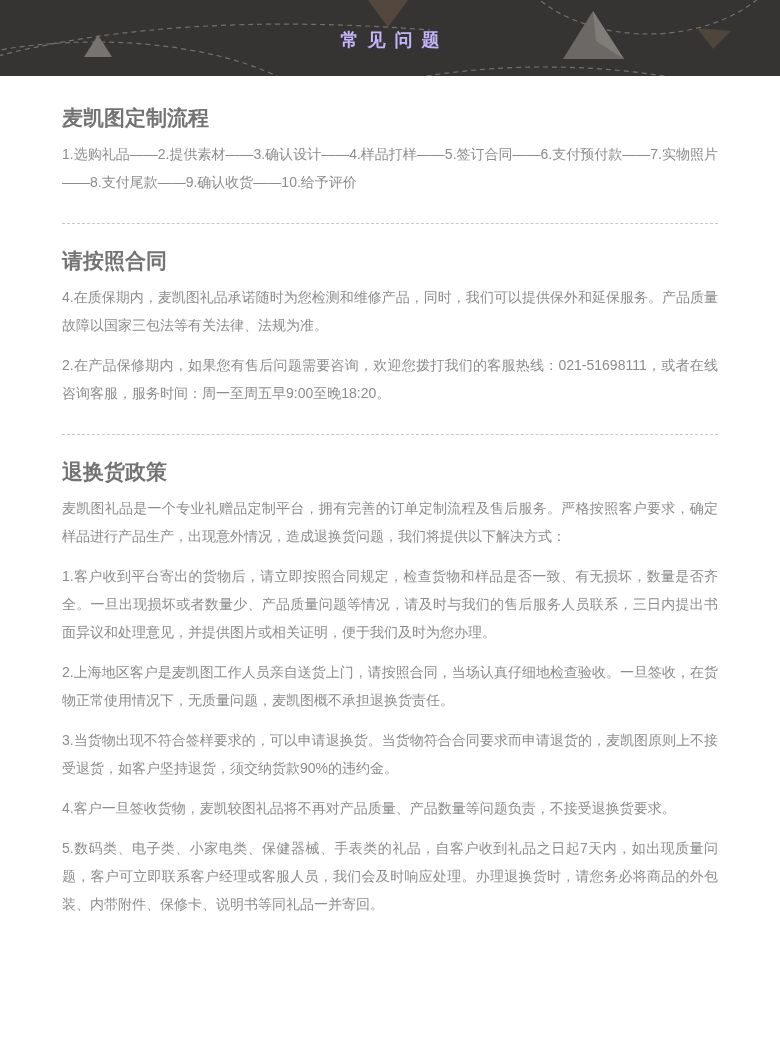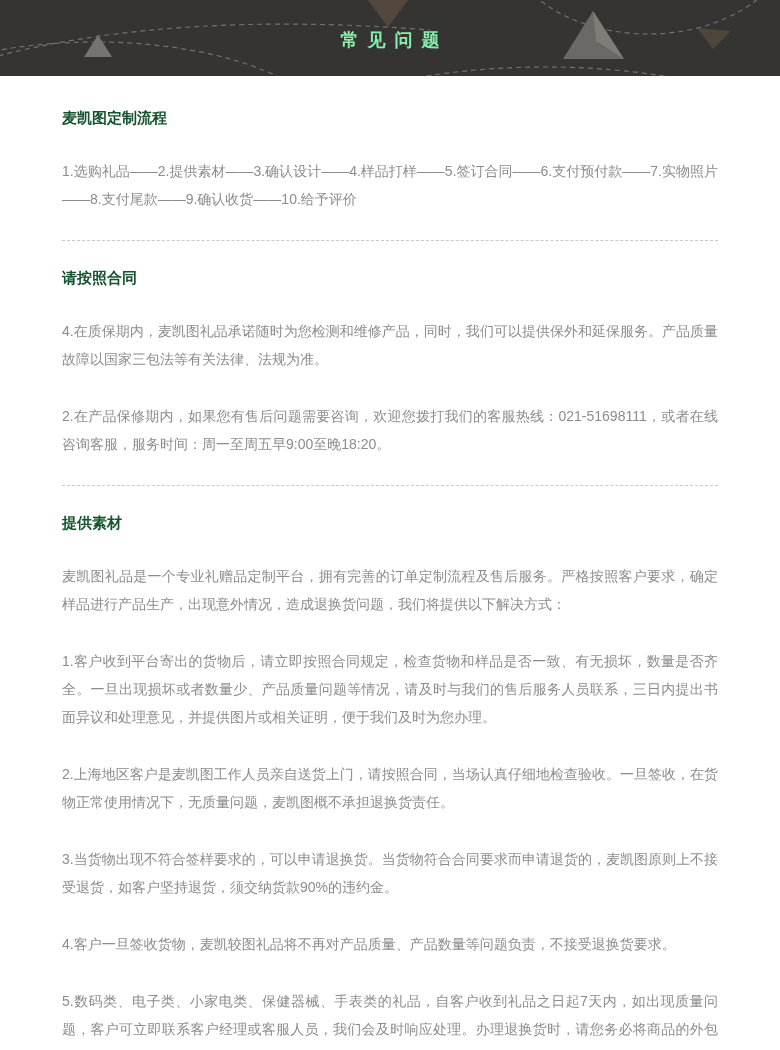--- a/index.html
+++ b/index.html
@@ -9,30 +9,30 @@
     font-family: "Liberation Sans", "DejaVu Sans", sans-serif;
     overflow: hidden;
   }
   
   .header {
     position: relative; height: 76px; background: #363433; overflow: hidden;
   }
   .header svg.deco { position: absolute; left: 0; top: 0; width: 780px; height: 76px; display: block; }
   .header .title {
     position: absolute; left: 0; right: 0; top: 28px; text-align: center;
-    color: #86efac; font-size: 18px; font-weight: bold; letter-spacing: 9px;
+    color: #c4b5fd; font-size: 18px; font-weight: bold; letter-spacing: 9px;
     text-indent: 9px;
   }
   
   .content { padding: 0 62px; }
   .section-heading {
-    color: #14532d; font-size: 15px; font-weight: bold; line-height: 20px;
+    color: #737373; font-size: 21px; font-weight: bold; line-height: 20px;
   }
   .para {
-    color: #8c8c8c; font-size: 14px; line-height: 28px; margin-top: 29px;
+    color: #8c8c8c; font-size: 14px; line-height: 28px; margin-top: 12px;
     text-align: justify;
   }
   .sec-flow { padding-top: 32px; }
   .sec { padding-top: 27px; }
   .divider {
     border: 0; border-top: 1px dashed #c8c8c8; height: 0; margin-top: 27px;
   }
 </style>
 </head>
 <body>
@@ -69,21 +69,21 @@
 
   <div class="sec">
     <div class="section-heading">请按照合同</div>
     <p class="para">4.在质保期内，麦凯图礼品承诺随时为您检测和维修产品，同时，我们可以提供保外和延保服务。产品质量故障以国家三包法等有关法律、法规为准。</p>
     <p class="para">2.在产品保修期内，如果您有售后问题需要咨询，欢迎您拨打我们的客服热线：021-51698111，或者在线咨询客服，服务时间：周一至周五早9:00至晚18:20。</p>
   </div>
 
   <hr class="divider">
 
   <div class="sec">
-    <div class="section-heading">提供素材</div>
+    <div class="section-heading">退换货政策</div>
     <p class="para">麦凯图礼品是一个专业礼赠品定制平台，拥有完善的订单定制流程及售后服务。严格按照客户要求，确定样品进行产品生产，出现意外情况，造成退换货问题，我们将提供以下解决方式：</p>
     <p class="para">1.客户收到平台寄出的货物后，请立即按照合同规定，检查货物和样品是否一致、有无损坏，数量是否齐全。一旦出现损坏或者数量少、产品质量问题等情况，请及时与我们的售后服务人员联系，三日内提出书面异议和处理意见，并提供图片或相关证明，便于我们及时为您办理。</p>
     <p class="para">2.上海地区客户是麦凯图工作人员亲自送货上门，请按照合同，当场认真仔细地检查验收。一旦签收，在货物正常使用情况下，无质量问题，麦凯图概不承担退换货责任。</p>
     <p class="para">3.当货物出现不符合签样要求的，可以申请退换货。当货物符合合同要求而申请退货的，麦凯图原则上不接受退货，如客户坚持退货，须交纳货款90%的违约金。</p>
     <p class="para">4.客户一旦签收货物，麦凯较图礼品将不再对产品质量、产品数量等问题负责，不接受退换货要求。</p>
     <p class="para">5.数码类、电子类、小家电类、保健器械、手表类的礼品，自客户收到礼品之日起7天内，如出现质量问题，客户可立即联系客户经理或客服人员，我们会及时响应处理。办理退换货时，请您务必将商品的外包装、内带附件、保修卡、说明书等同礼品一并寄回。</p>
   </div>
 
 </div>
 

